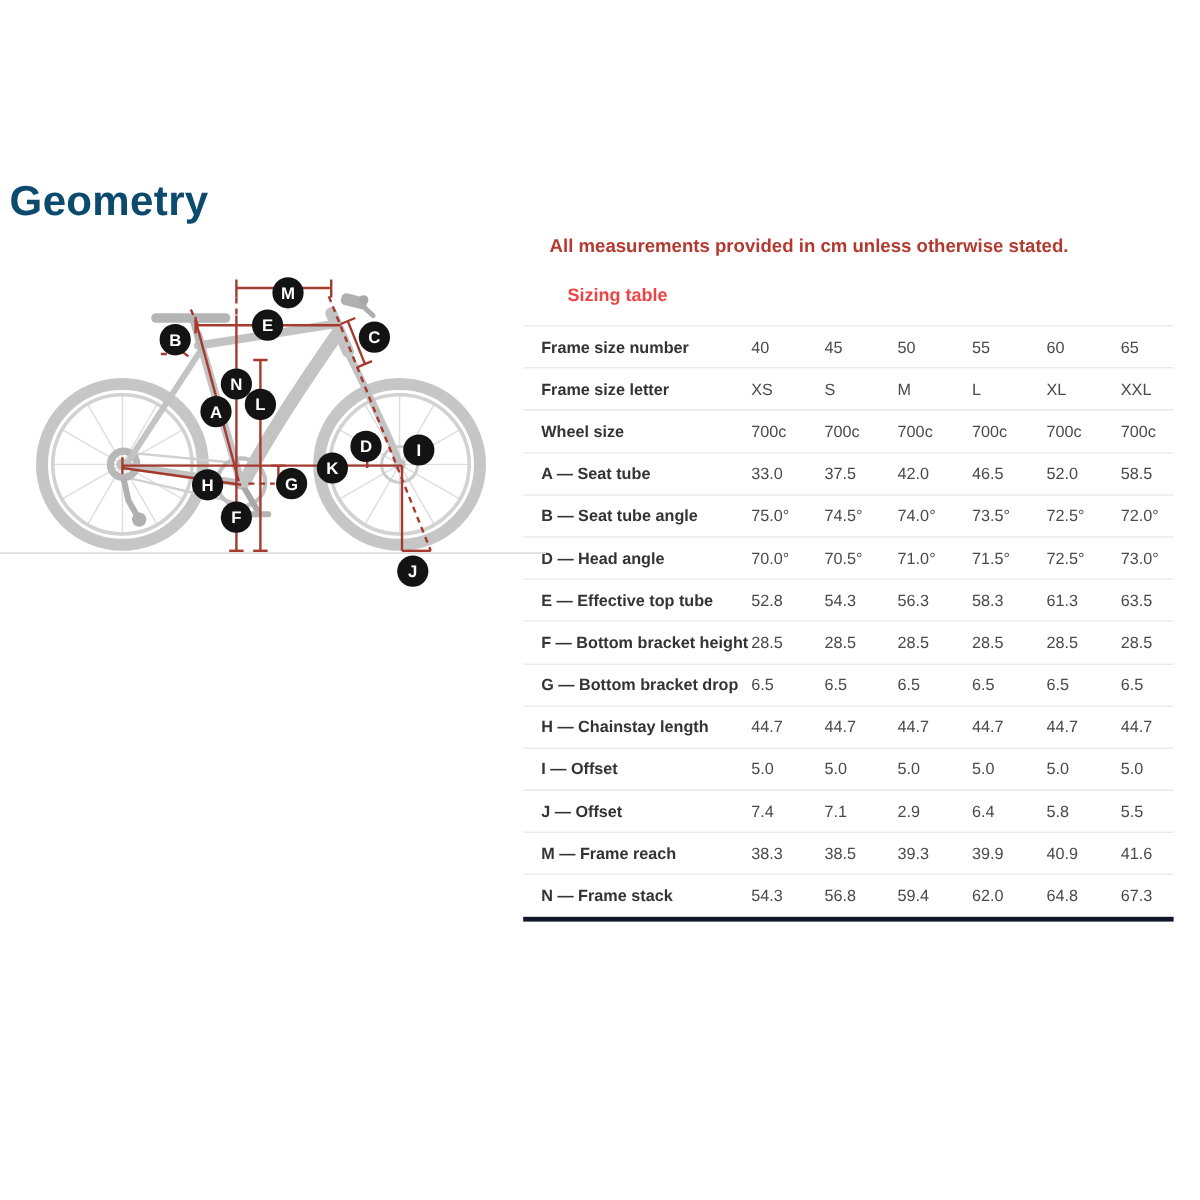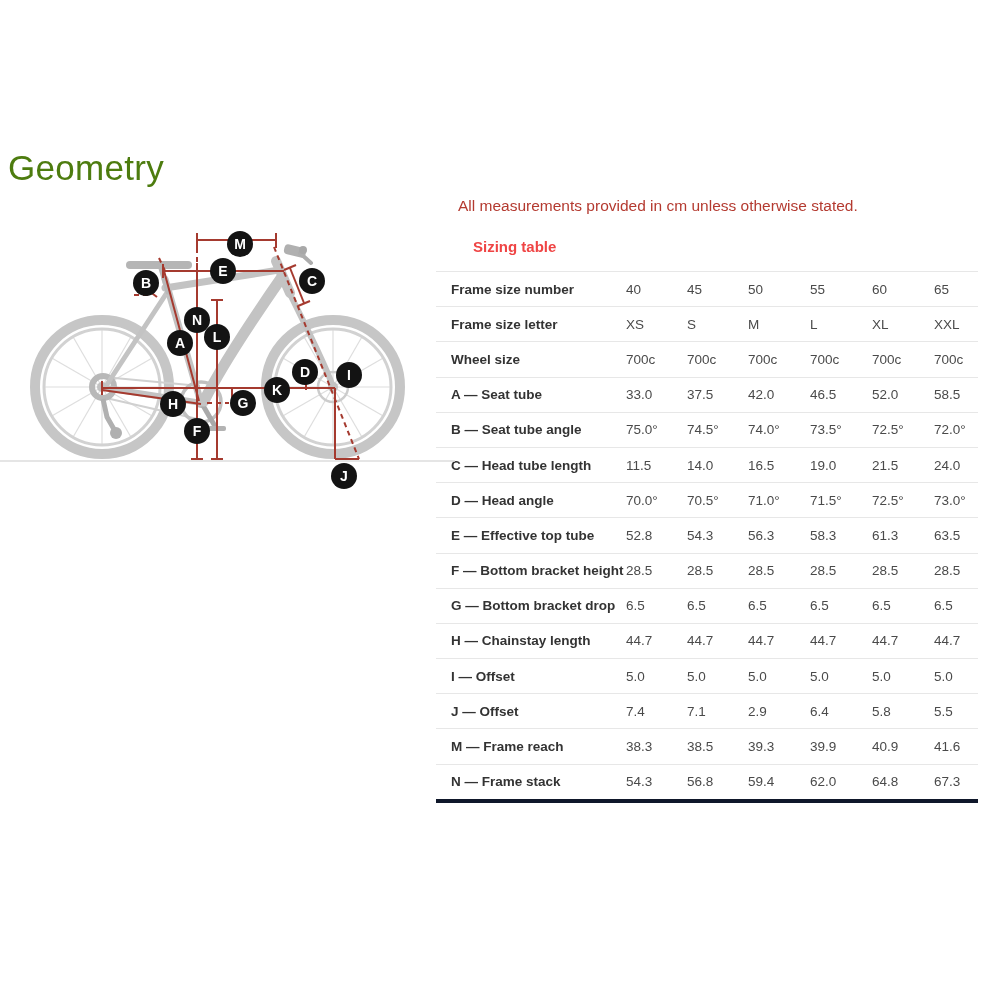--- a/index.html
+++ b/index.html
@@ -2,25 +2,25 @@
 <html><head>
 <meta charset="utf-8">
 <style>
   html,body{margin:0;padding:0;background:#ffffff;}
   body{
     width:1000px;height:1000px;position:relative;overflow:hidden;
     font-family:"Liberation Sans",sans-serif;
   }
   .page-title{
     position:absolute;left:8px;top:148px;
-    font-size:35px;font-weight:normal;color:#4d7c0f;letter-spacing:.3px;
+    font-size:35px;font-weight:bold;color:#0c4a6e;letter-spacing:.3px;
   }
   .units-note{
     position:absolute;left:458px;top:197px;
-    font-size:15.5px;font-weight:400;color:#b43a30;
+    font-size:15.5px;font-weight:700;color:#b43a30;
   }
   .table-title{
     position:absolute;left:473px;top:238px;
     font-size:15px;font-weight:bold;color:#ef4444;
   }
   .sizing-table{
     position:absolute;left:436px;top:271px;width:542px;
     border-bottom:4px solid #0f172a;
   }
   .trow{
@@ -88,29 +88,20 @@
       <div class="tval">58.5</div>
     </div>
     <div class="trow">
       <div class="tlabel">B — Seat tube angle</div>
       <div class="tval">75.0°</div>
       <div class="tval">74.5°</div>
       <div class="tval">74.0°</div>
       <div class="tval">73.5°</div>
       <div class="tval">72.5°</div>
       <div class="tval">72.0°</div>
-    </div>
-    <div class="trow">
-      <div class="tlabel">C — Head tube length</div>
-      <div class="tval">11.5</div>
-      <div class="tval">14.0</div>
-      <div class="tval">16.5</div>
-      <div class="tval">19.0</div>
-      <div class="tval">21.5</div>
-      <div class="tval">24.0</div>
     </div>
     <div class="trow">
       <div class="tlabel">D — Head angle</div>
       <div class="tval">70.0°</div>
       <div class="tval">70.5°</div>
       <div class="tval">71.0°</div>
       <div class="tval">71.5°</div>
       <div class="tval">72.5°</div>
       <div class="tval">73.0°</div>
     </div>

